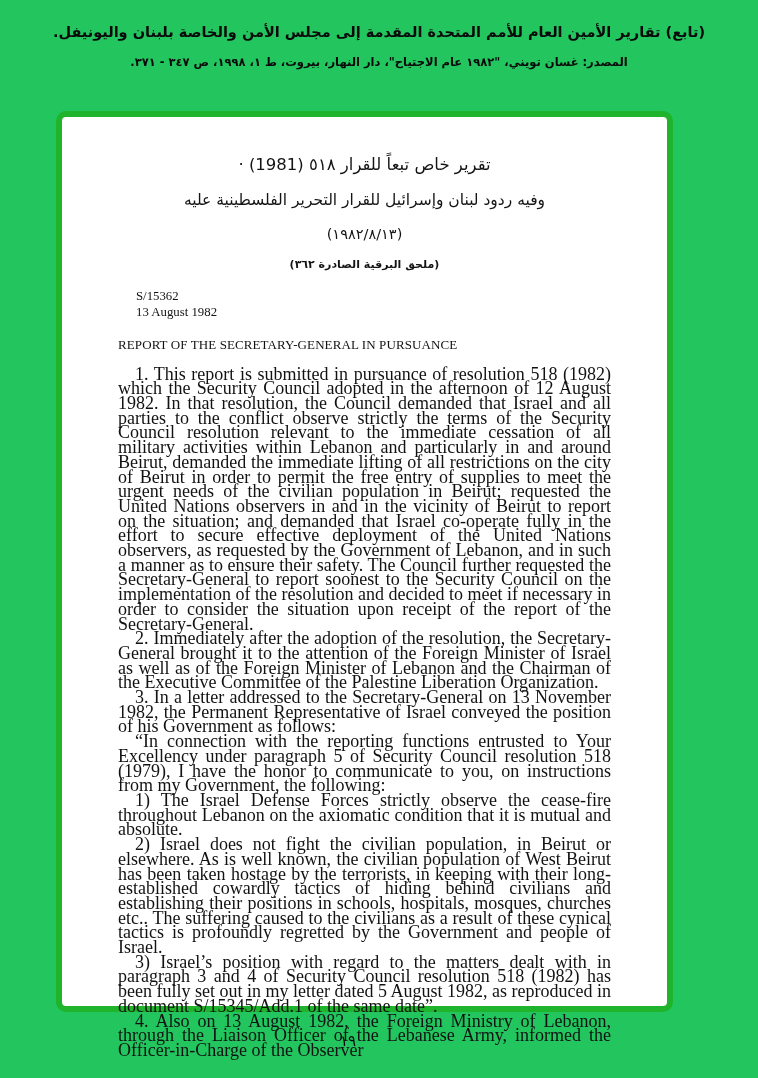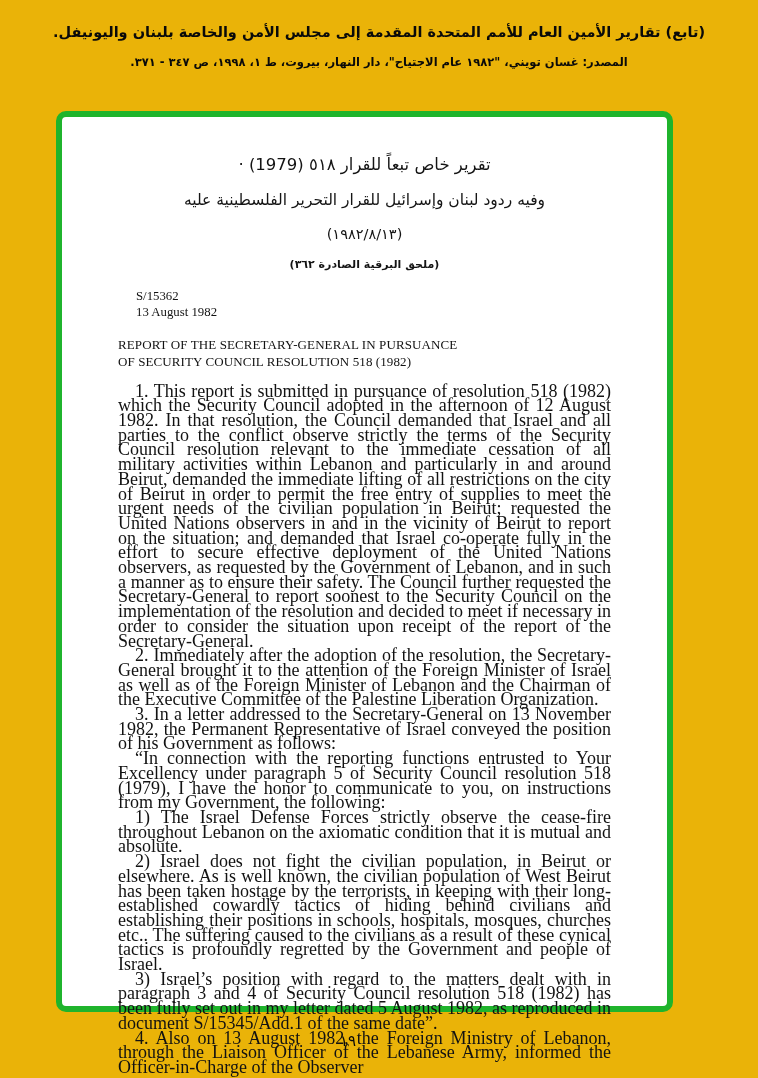--- a/index.html
+++ b/index.html
@@ -6,21 +6,21 @@
   body {
     width: 758px; height: 1078px;
     background: #ffffff;
     font-family: "Liberation Serif", serif;
     color: #121212;
     -webkit-font-smoothing: antialiased;
   }
   .page {
     position: relative;
     width: 758px; height: 1078px;
-    background: #eab308;
+    background: #22c55e;
     overflow: hidden;
   }
 
   
   .top-header {
     position: absolute;
     top: 20px; left: 0; right: 0;
     text-align: center;
     direction: rtl;
     font-family: "DejaVu Sans", sans-serif;
@@ -104,34 +104,33 @@
 
   <header class="top-header">
     <div class="h1">(تابع) تقارير الأمين العام للأمم المتحدة المقدمة إلى مجلس الأمن والخاصة بلبنان واليونيفل.</div>
     <div class="h2">المصدر: غسان تويني، "١٩٨٢ عام الاجتياح"، دار النهار، بيروت، ط ١، ١٩٩٨، ص ٣٤٧ - ٣٧١.</div>
   </header>
 
   <section class="doc-frame" style="border-color: rgb(31, 180, 44);">
     <div class="frame-inner">
 
       <div class="arabic-title">
-        <div class="at1">تقرير خاص تبعاً للقرار ٥١٨ (1979) ·</div>
+        <div class="at1">تقرير خاص تبعاً للقرار ٥١٨ (1981) ·</div>
         <div class="at2">وفيه ردود لبنان وإسرائيل للقرار التحرير الفلسطينية عليه</div>
         <div class="at3">(١٩٨٢/٨/١٣)</div>
         <div class="at4">(ملحق البرقية الصادرة ٣٦٢)</div>
       </div>
 
       <div class="doc-meta">
         <div>S/15362</div>
         <div>13 August 1982</div>
       </div>
 
       <div class="doc-title">
         <div>REPORT OF THE SECRETARY-GENERAL IN PURSUANCE</div>
-        <div>OF SECURITY COUNCIL RESOLUTION 518 (1982)</div>
       </div>
 
       <div class="doc-body">
         <p>1. This report is submitted in pursuance of resolution 518 (1982) which the Security Council adopted in the afternoon of 12 August 1982. In that resolution, the Council demanded that Israel and all parties to the conflict observe strictly the terms of the Security Council resolution relevant to the immediate cessation of all military activities within Lebanon and particularly in and around Beirut, demanded the immediate lifting of all restrictions on the city of Beirut in order to permit the free entry of supplies to meet the urgent needs of the civilian population in Beirut; requested the United Nations observers in and in the vicinity of Beirut to report on the situation; and demanded that Israel co-operate fully in the effort to secure effective deployment of the United Nations observers, as requested by the Government of Lebanon, and in such a manner as to ensure their safety. The Council further requested the Secretary-General to report soonest to the Security Council on the implementation of the resolution and decided to meet if necessary in order to consider the situation upon receipt of the report of the Secretary-General.</p>
         <p>2. Immediately after the adoption of the resolution, the Secretary-General brought it to the attention of the Foreign Minister of Israel as well as of the Foreign Minister of Lebanon and the Chairman of the Executive Committee of the Palestine Liberation Organization.</p>
         <p>3. In a letter addressed to the Secretary-General on 13 November 1982, the Permanent Representative of Israel conveyed the position of his Government as follows:</p>
         <p>“In connection with the reporting functions entrusted to Your Excellency under paragraph 5 of Security Council resolution 518 (1979), I have the honor to communicate to you, on instructions from my Government, the following:</p>
         <p>1) The Israel Defense Forces strictly observe the cease-fire throughout Lebanon on the axiomatic condition that it is mutual and absolute.</p>
         <p>2) Israel does not fight the civilian population, in Beirut or elsewhere. As is well known, the civilian population of West Beirut has been taken hostage by the terrorists, in keeping with their long-established cowardly tactics of hiding behind civilians and establishing their positions in schools, hospitals, mosques, churches etc.. The suffering caused to the civilians as a result of these cynical tactics is profoundly regretted by the Government and people of Israel.</p>
         <p>3) Israel’s position with regard to the matters dealt with in paragraph 3 and 4 of Security Council resolution 518 (1982) has been fully set out in my letter dated 5 August 1982, as reproduced in document S/15345/Add.1 of the same date”.</p>

